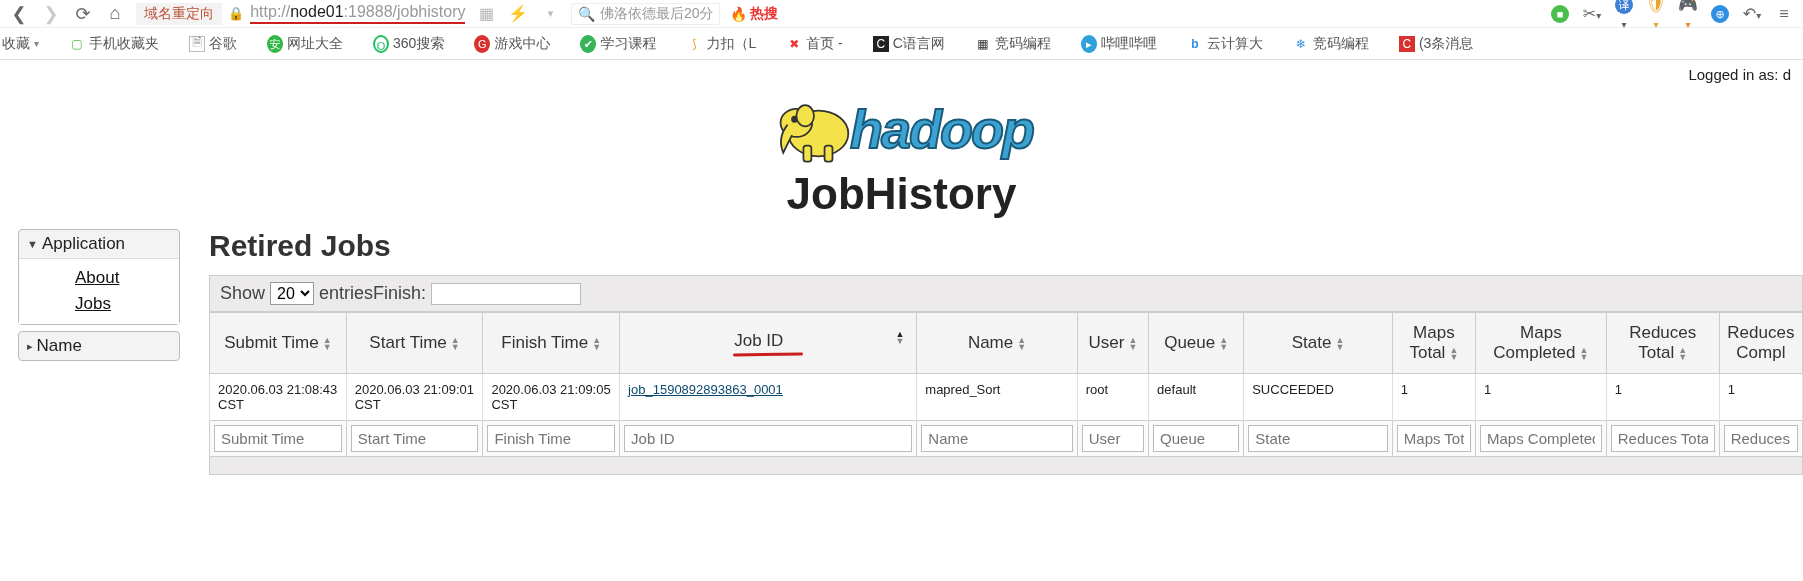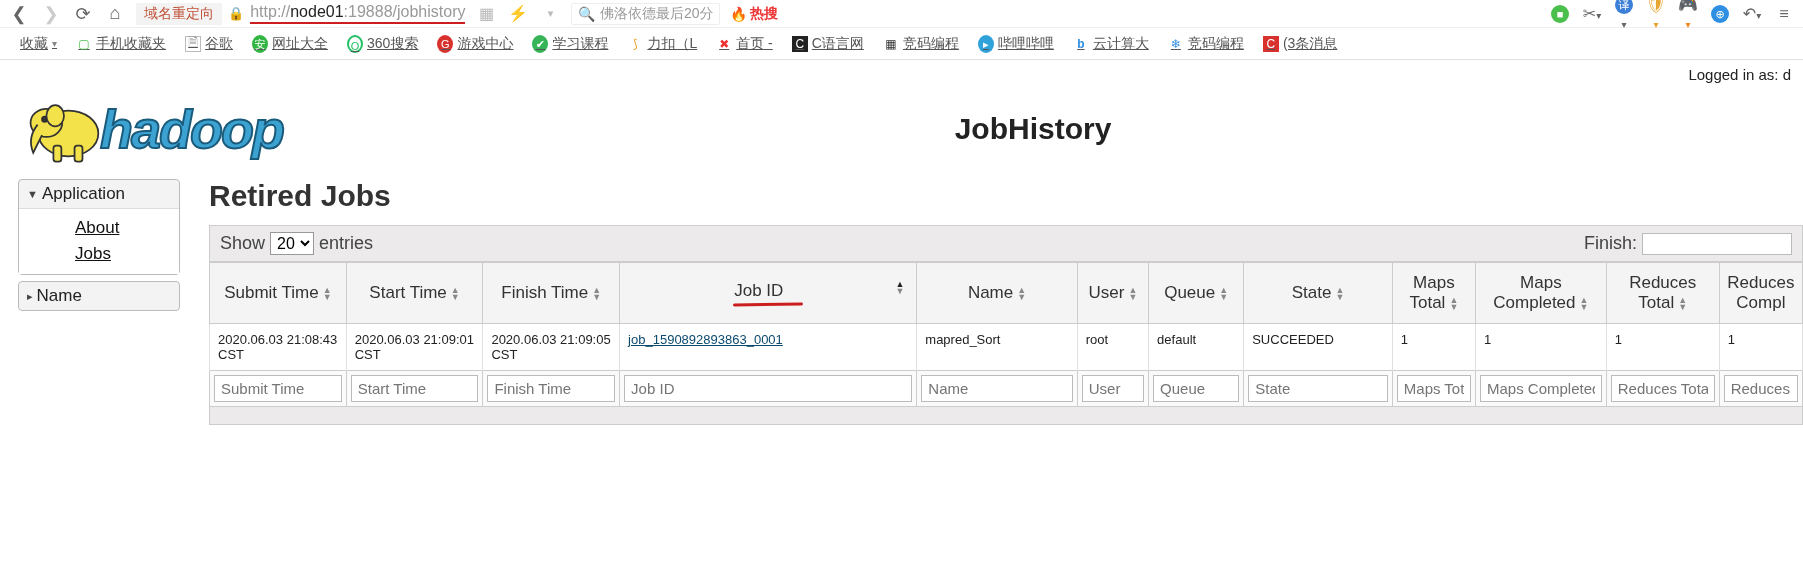--- a/index.html
+++ b/index.html
@@ -75,27 +75,26 @@
     line-height: 18px;
     font-size: 11px;
     color: #fff;
   }
 
   
   .bookmarks {
     display: flex;
     align-items: center;
     height: 32px;
-    padding: 0 20px;
-    gap: 19px;
+    padding: 0 2px;
+    gap: 30px;
     background: #fff;
     border-bottom: 1px solid #e0e0e0;
     font-size: 14px;
     color: #555;
-    text-decoration: underline;
   }
   .bm-item {
     display: inline-flex;
     align-items: center;
     gap: 4px;
     white-space: nowrap;
   }
   .bm-icon {
     width: 16px; height: 16px;
     display: inline-flex;
@@ -115,20 +114,21 @@
     padding: 6px 12px 0 0;
     font-size: 15px;
     color: #222;
     white-space: nowrap;
   }
 
   .header-row {
     display: flex;
     align-items: center;
     padding: 6px 20px 10px 20px;
+    flex-direction: column;
   }
   .hadoop-logo {
     display: flex;
     align-items: center;
     gap: 2px;
   }
   .elephant {
     width: 88px; height: 80px;
   }
   .hadoop-text {
@@ -137,21 +137,21 @@
     font-style: italic;
     font-weight: 900;
     color: #3ba2d1;
     -webkit-text-stroke: 2px #1a5a7a;
     letter-spacing: -2px;
     margin-left: -10px;
   }
   .page-title {
     flex: 1;
     text-align: center;
-    font-size: 30px;
+    font-size: 44px;
     font-weight: 700;
     color: #222;
   }
 
   
   .body-row {
     display: flex;
     padding: 0 0 0 18px;
     gap: 18px;
   }
@@ -197,21 +197,20 @@
   }
   .section-title {
     font-size: 30px;
     color: #333;
     margin: 0 0 12px 0;
   }
 
   .dt-controls {
     display: flex;
     align-items: center;
-    justify-content: space-between;
     background: #eceaea;
     border: 1px solid #ccc;
     padding: 6px 10px;
     font-size: 18px;
     color: #444;
   }
   .dt-controls select {
     font-size: 16px;
     padding: 1px 2px;
     border: 1px solid #999;

